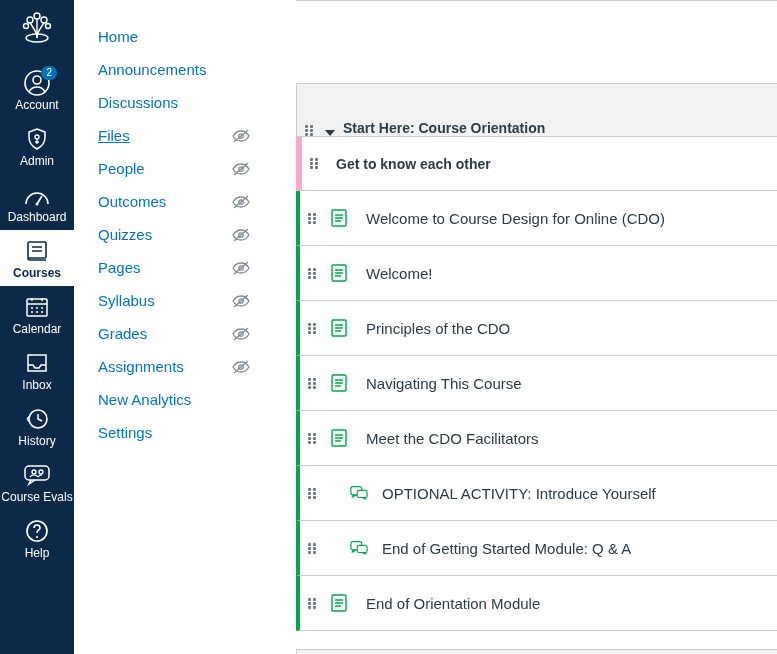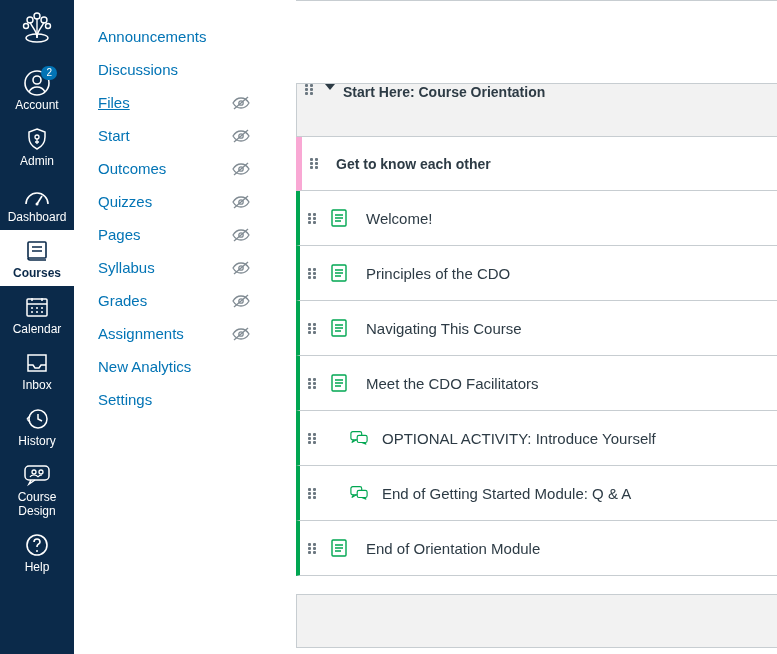--- a/index.html
+++ b/index.html
@@ -108,21 +108,21 @@
     border-top: 1px solid #C7CDD1;
     padding-top: 34px;
   }
 
   .module-header {
     height: 54px;
     background: #F2F2F2;
     border: 1px solid #C7CDD1;
     border-right: none;
     display: flex;
-    align-items: flex-start;
+    align-items: flex-end;
     padding-left: 8px;
     font-weight: bold;
     color: #2D3B45;
     margin-top: 48px;
   }
   .module-header:first-of-type { margin-top: 48px; }
 
   .subheader {
     height: 54px;
     border: 1px solid #C7CDD1;
@@ -296,54 +296,57 @@
   <div class="nav-item">
     <div class="icon-wrap">
       <svg width="28" height="24" viewBox="0 0 28 24">
           <rect x="2" y="3" width="24" height="14" rx="4" fill="none" stroke="#fff" stroke-width="1.5"></rect>
           <path d="M8 17l-2 4 6-4" fill="none" stroke="#fff" stroke-width="1.5"></path>
           <circle cx="11" cy="9" r="2" fill="none" stroke="#fff" stroke-width="1.3"></circle>
           <circle cx="18" cy="9" r="2" fill="none" stroke="#fff" stroke-width="1.3"></circle>
           <path d="M7 14c1-2 3-2 4-2s3 0 4 2m0 0c1-2 3-2 4-2" stroke="#fff" stroke-width="1.2" fill="none"></path>
         </svg>
     </div>
-    <span class="nav-label">Course Design</span>
+    <span class="nav-label">Course Evals</span>
   </div>
 
   <div class="nav-item">
     <div class="icon-wrap">
       <svg width="24" height="24" viewBox="0 0 24 24">
           <circle cx="12" cy="12" r="10" fill="none" stroke="#fff" stroke-width="1.6"></circle>
           <path d="M9 9c0-2 1.5-3 3-3s3 1 3 3c0 1.5-1.5 2-2.5 3-0.5 0.5-0.5 1-0.5 2" fill="none" stroke="#fff" stroke-width="1.6"></path>
           <circle cx="12" cy="18" r="1" fill="#fff"></circle>
         </svg>
     </div>
     <span class="nav-label">Help</span>
   </div>
 </nav>
 
 <nav class="course-nav">
   <a class="course-link">
+      <span class="link-text">Home</span>
+    </a>
+  <a class="course-link">
       <span class="link-text">Announcements</span>
     </a>
   <a class="course-link">
       <span class="link-text">Discussions</span>
     </a>
   <a class="course-link underlined">
       <span class="link-text">Files</span>
       <span class="hidden-eye">
         <svg width="18" height="14" viewBox="0 0 18 14">
           <path d="M1 7s3-5 8-5 8 5 8 5-3 5-8 5-8-5-8-5z" fill="none" stroke="#6B7780" stroke-width="1.3"></path>
           <circle cx="9" cy="7" r="2.2" fill="none" stroke="#6B7780" stroke-width="1.3"></circle>
           <path d="M2 13L16 1" stroke="#6B7780" stroke-width="1.3"></path>
         </svg>
       </span>
     </a>
   <a class="course-link">
-      <span class="link-text">Start</span>
+      <span class="link-text">People</span>
       <span class="hidden-eye">
         <svg width="18" height="14" viewBox="0 0 18 14">
           <path d="M1 7s3-5 8-5 8 5 8 5-3 5-8 5-8-5-8-5z" fill="none" stroke="#6B7780" stroke-width="1.3"></path>
           <circle cx="9" cy="7" r="2.2" fill="none" stroke="#6B7780" stroke-width="1.3"></circle>
           <path d="M2 13L16 1" stroke="#6B7780" stroke-width="1.3"></path>
         </svg>
       </span>
     </a>
   <a class="course-link">
       <span class="link-text">Outcomes</span>
@@ -445,20 +448,43 @@
           <span></span>
         </div>
       <div class="grip-row">
           <span></span>
           <span></span>
         </div>
     </div>
     <span style="padding-left:6px">Get to know each other</span>
   </div>
 
+  <div class="module-item">
+    <div class="grip">
+        <div class="grip-row">
+          <span></span>
+          <span></span>
+        </div>
+        <div class="grip-row">
+          <span></span>
+          <span></span>
+        </div>
+        <div class="grip-row">
+          <span></span>
+          <span></span>
+        </div>
+      </div>
+    <span class="item-icon">
+        <svg width="16" height="18" viewBox="0 0 16 18">
+          <rect x="1" y="1" width="14" height="16" rx="1" fill="none" stroke="#00A651" stroke-width="1.4"></rect>
+          <path d="M4 6h8M4 9h8M4 12h6" stroke="#00A651" stroke-width="1.3"></path>
+        </svg>
+      </span>
+    <span class="item-title">Welcome to Course Design for Online (CDO)</span>
+  </div>
 
   <div class="module-item">
     <div class="grip">
         <div class="grip-row">
           <span></span>
           <span></span>
         </div>
         <div class="grip-row">
           <span></span>
           <span></span>

